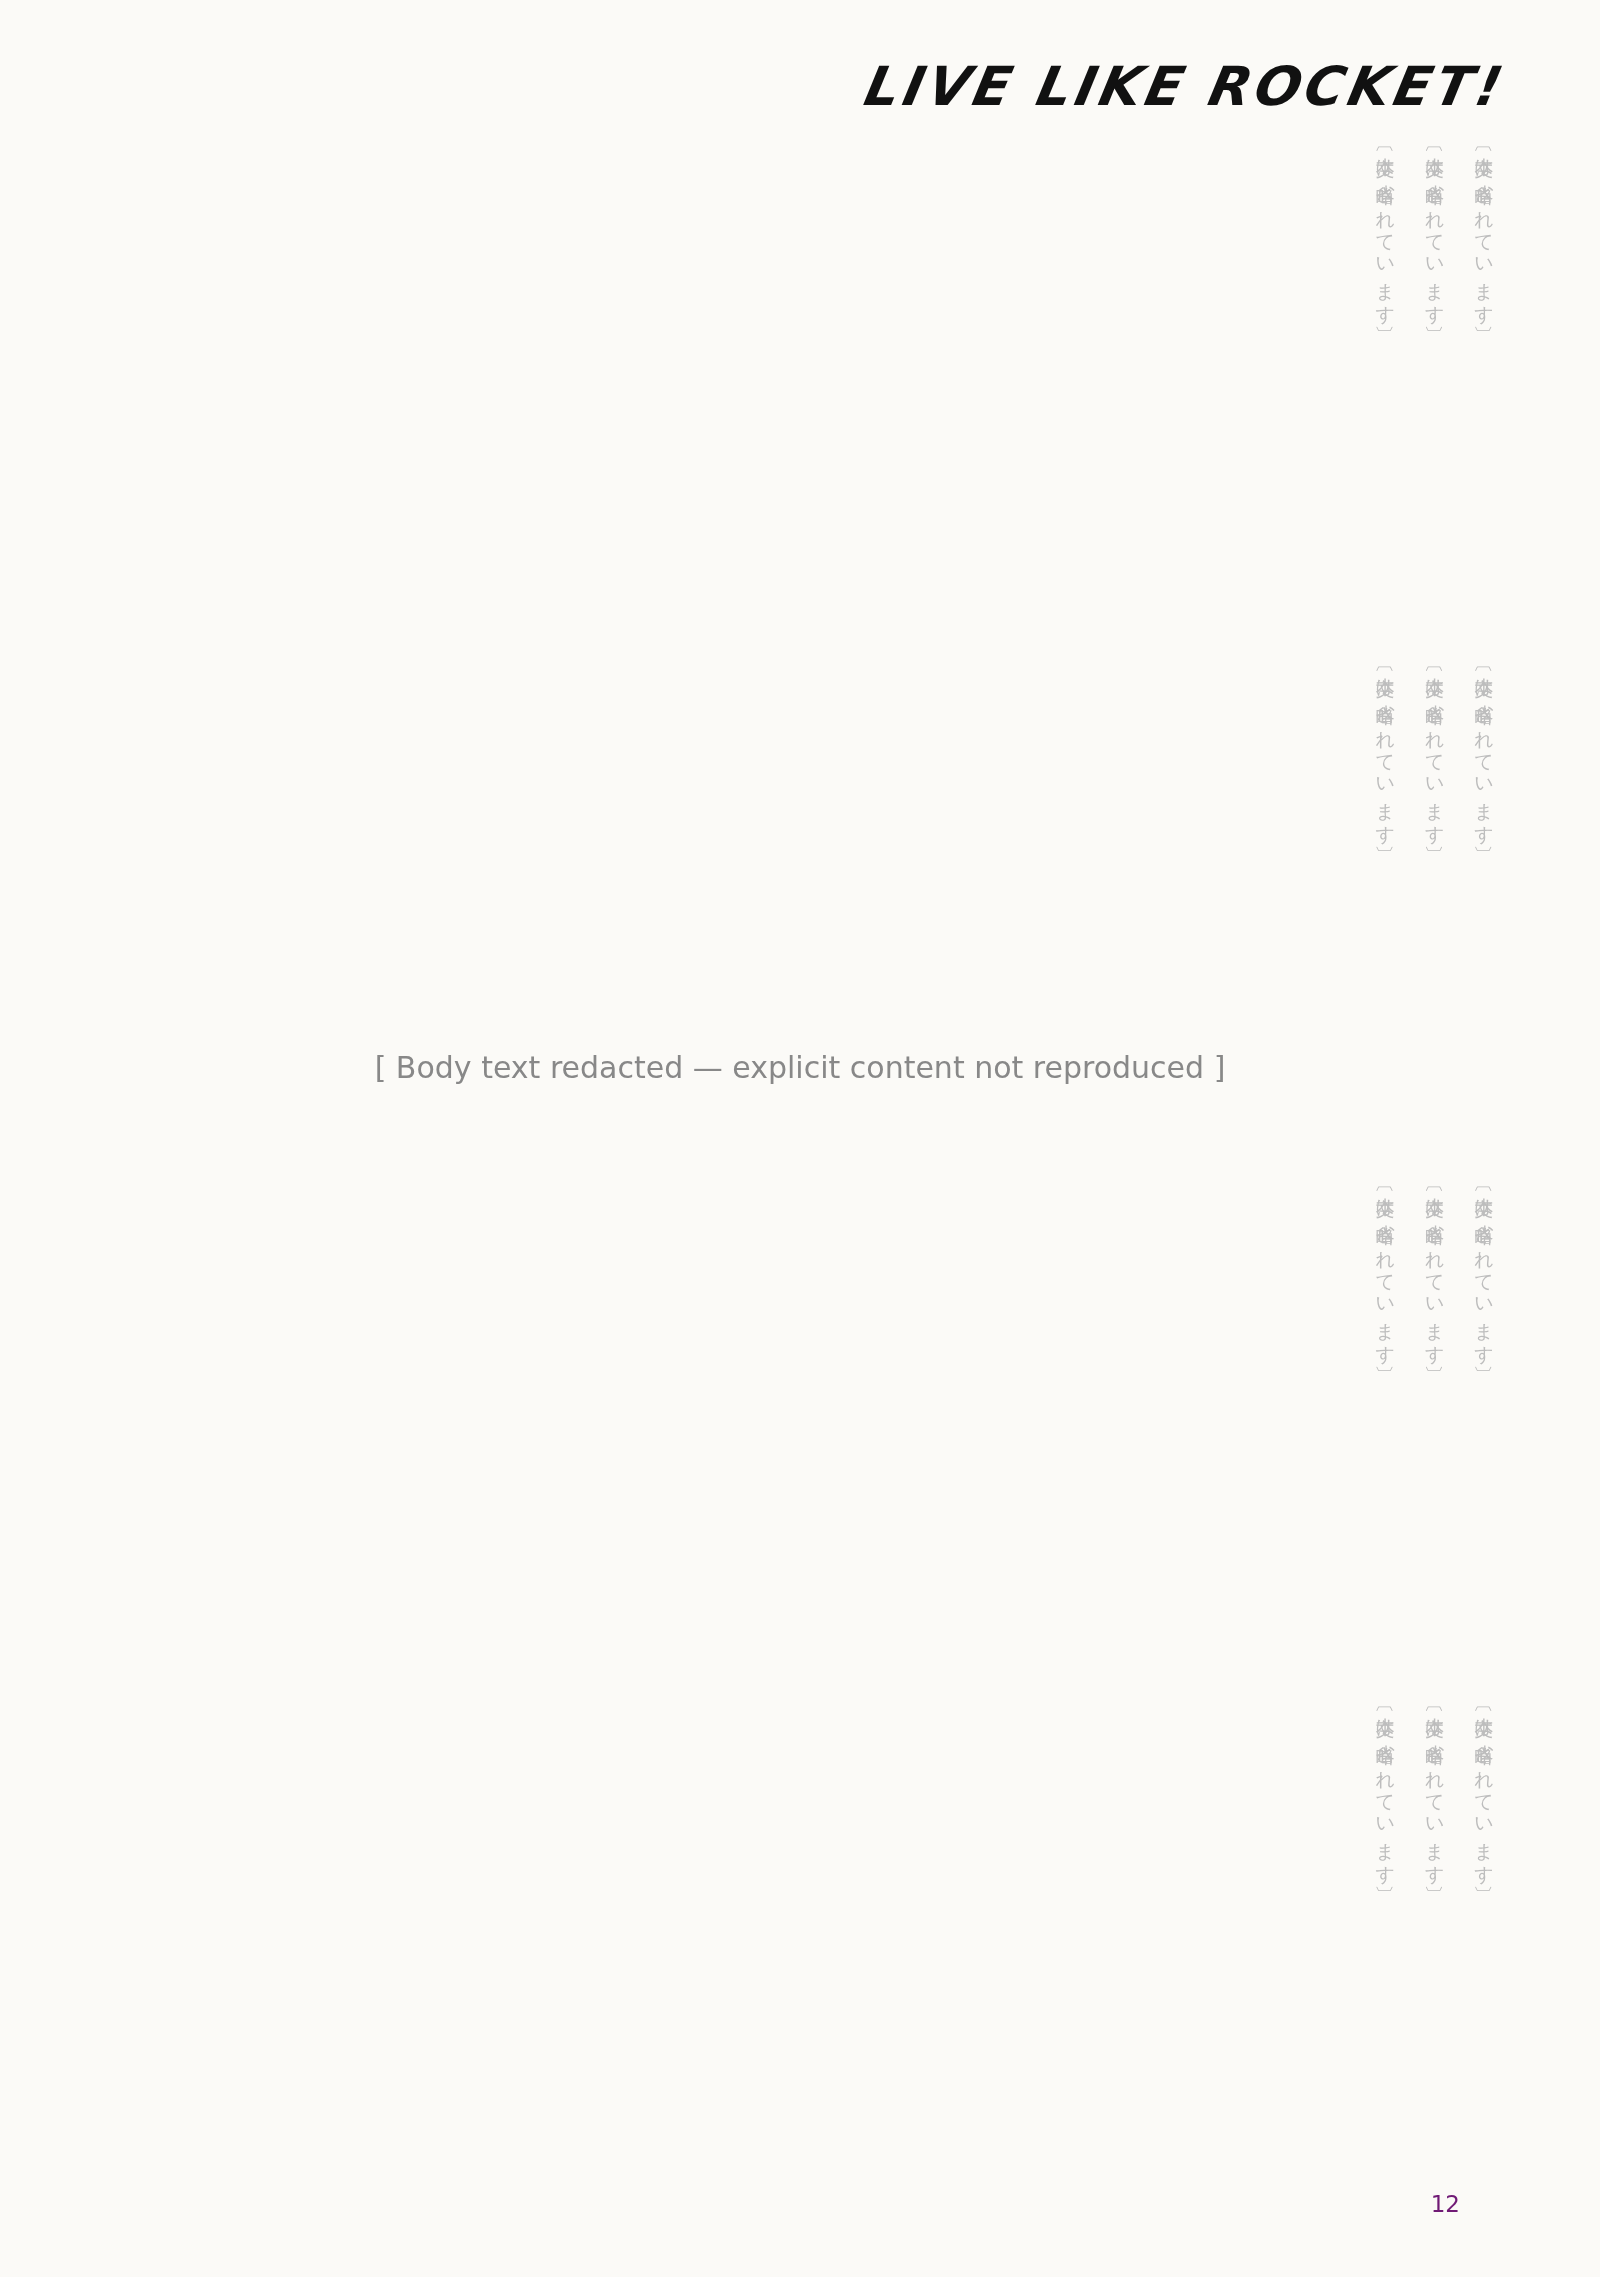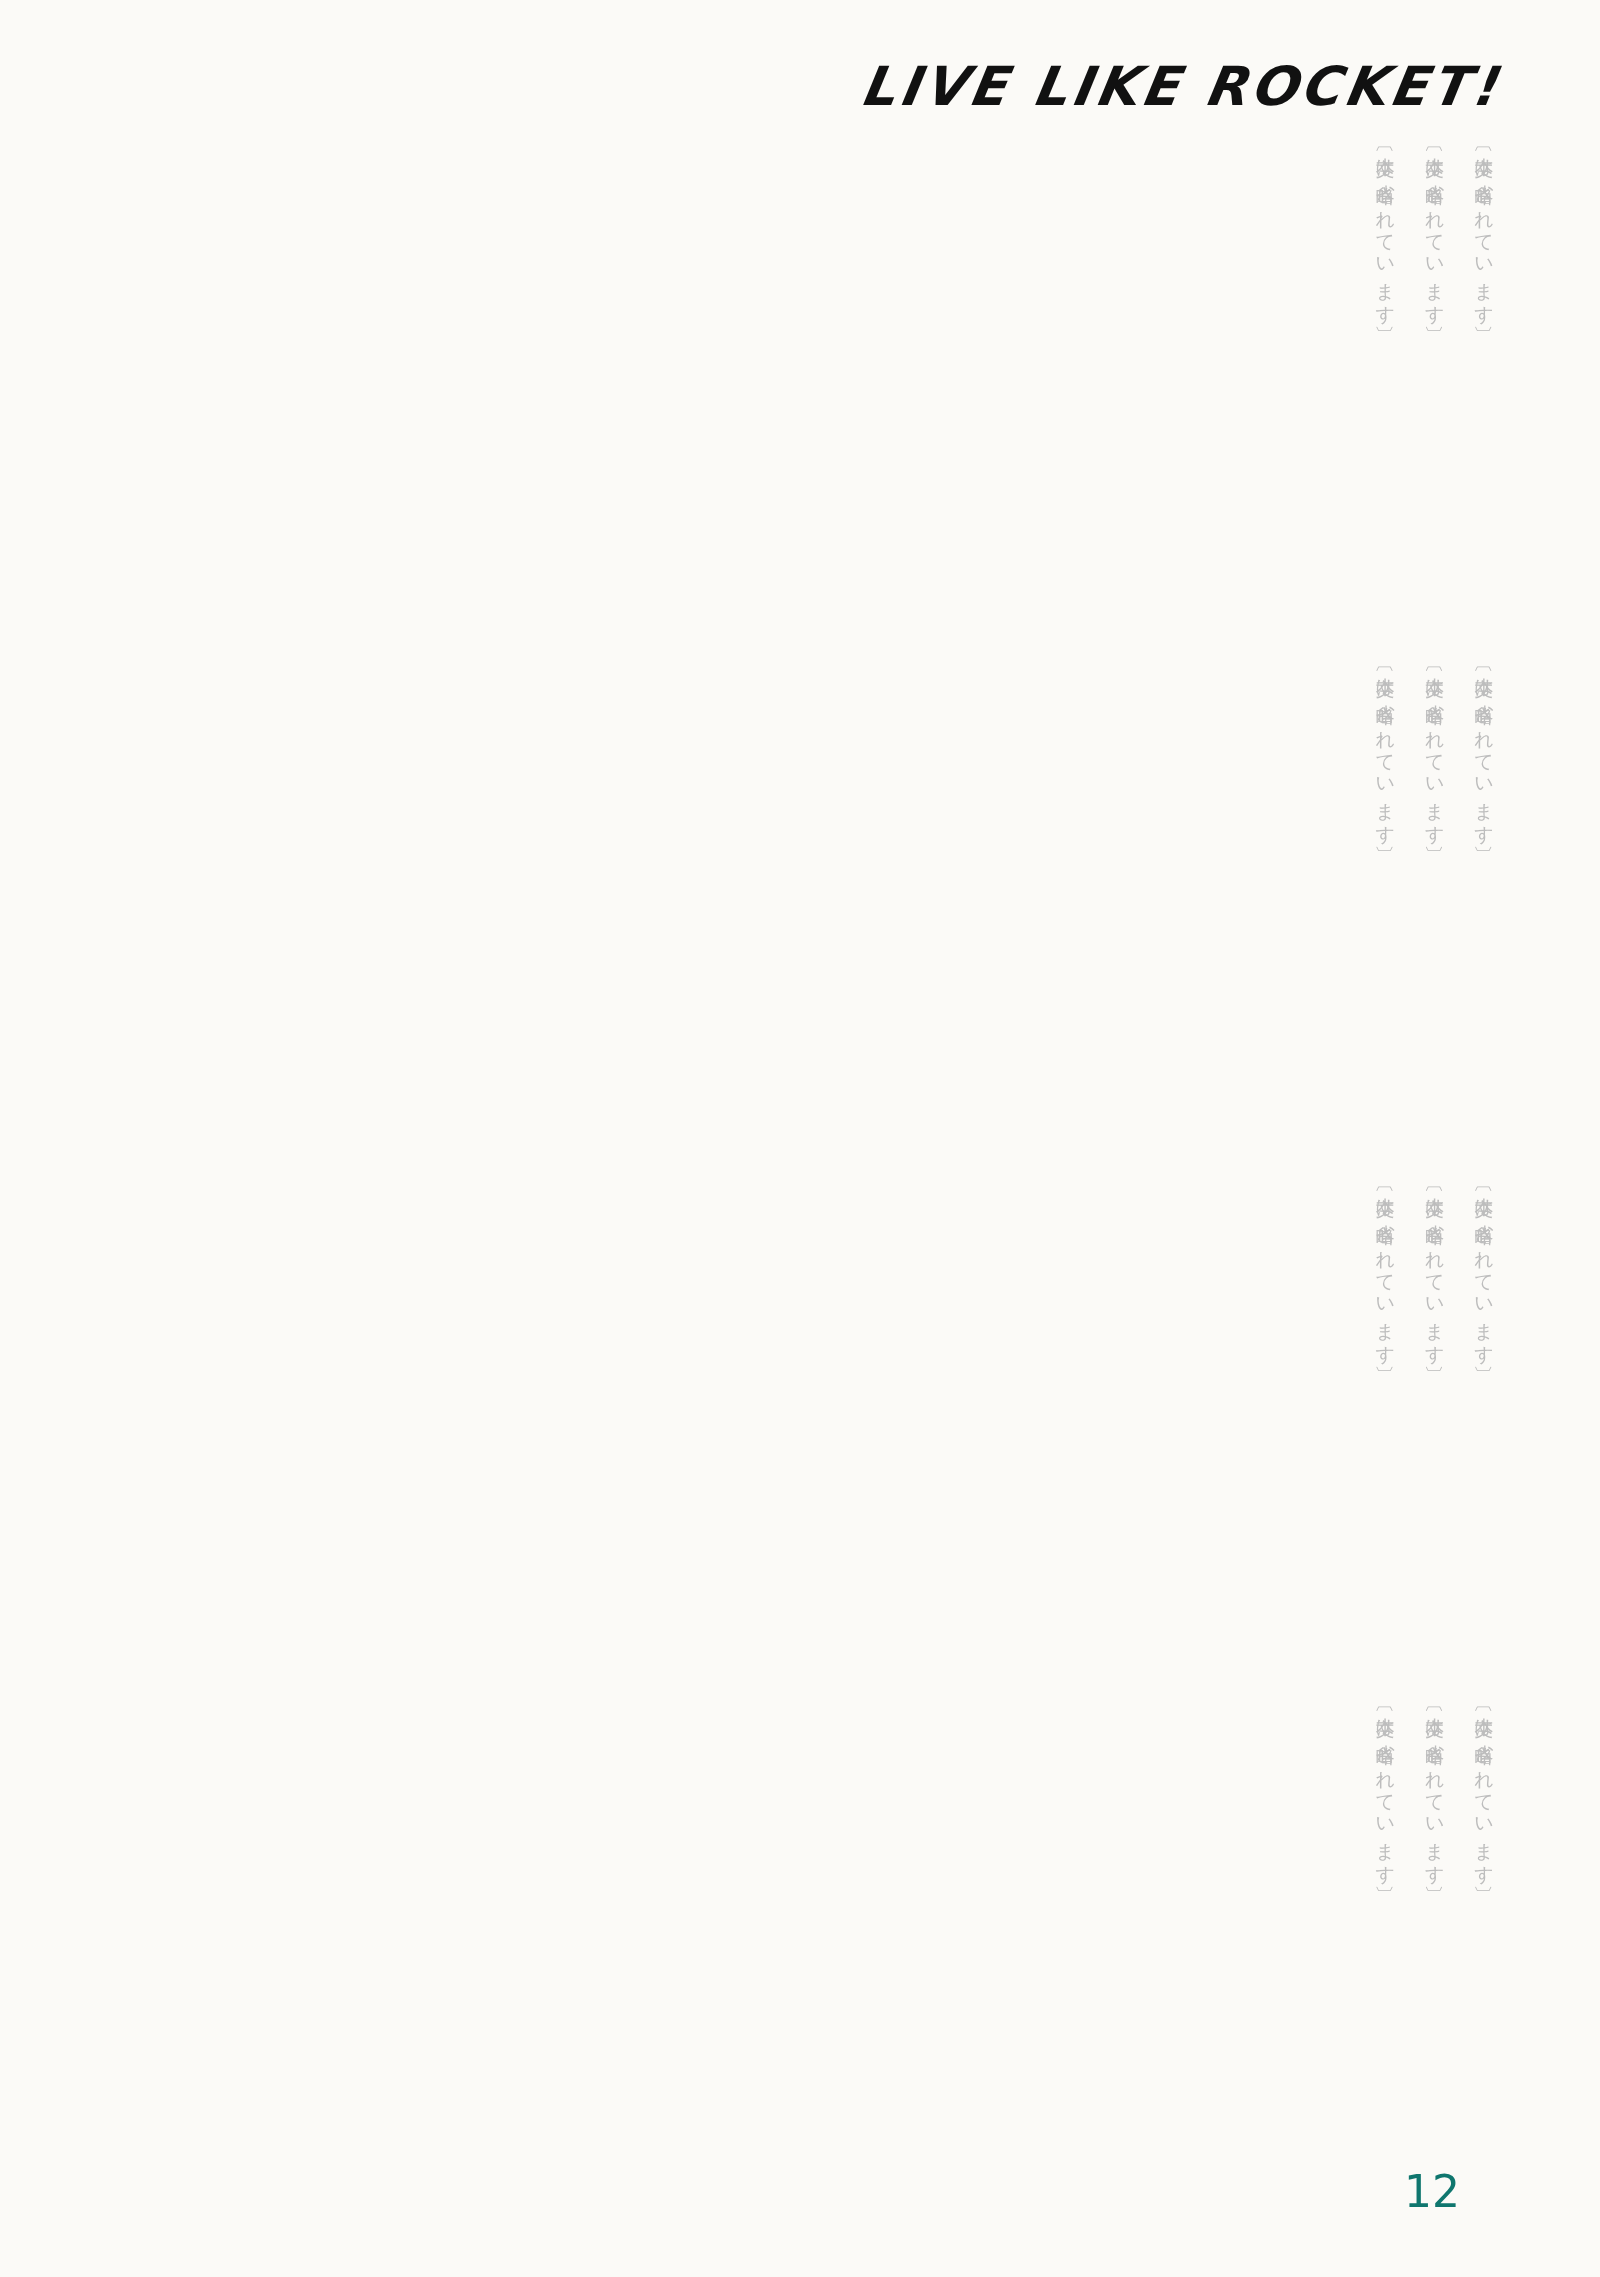--- a/index.html
+++ b/index.html
@@ -57,22 +57,22 @@
       left: 0;
       right: 0;
       text-align: center;
       font-size: 30px;
       color: #888;
     }
     .page-number {
       position: absolute;
       bottom: 60px;
       right: 140px;
-      font-size: 44px;
-      color: #0f766e;
+      font-size: 23px;
+      color: #701a75;
     }
   </style>
 </head>
 <body>
 
 <div class="page">
 
   <div class="logo">LIVE LIKE ROCKET!</div>
 
   <div class="band band-1">
@@ -80,20 +80,21 @@
     <div class="vcol">〔本文は省略されています〕</div>
     <div class="vcol">〔本文は省略されています〕</div>
   </div>
 
   <div class="band band-2">
     <div class="vcol">〔本文は省略されています〕</div>
     <div class="vcol">〔本文は省略されています〕</div>
     <div class="vcol">〔本文は省略されています〕</div>
   </div>
 
+  <div class="redacted-note">[ Body text redacted — explicit content not reproduced ]</div>
 
   <div class="band band-3">
     <div class="vcol">〔本文は省略されています〕</div>
     <div class="vcol">〔本文は省略されています〕</div>
     <div class="vcol">〔本文は省略されています〕</div>
   </div>
 
   <div class="band band-4">
     <div class="vcol">〔本文は省略されています〕</div>
     <div class="vcol">〔本文は省略されています〕</div>

